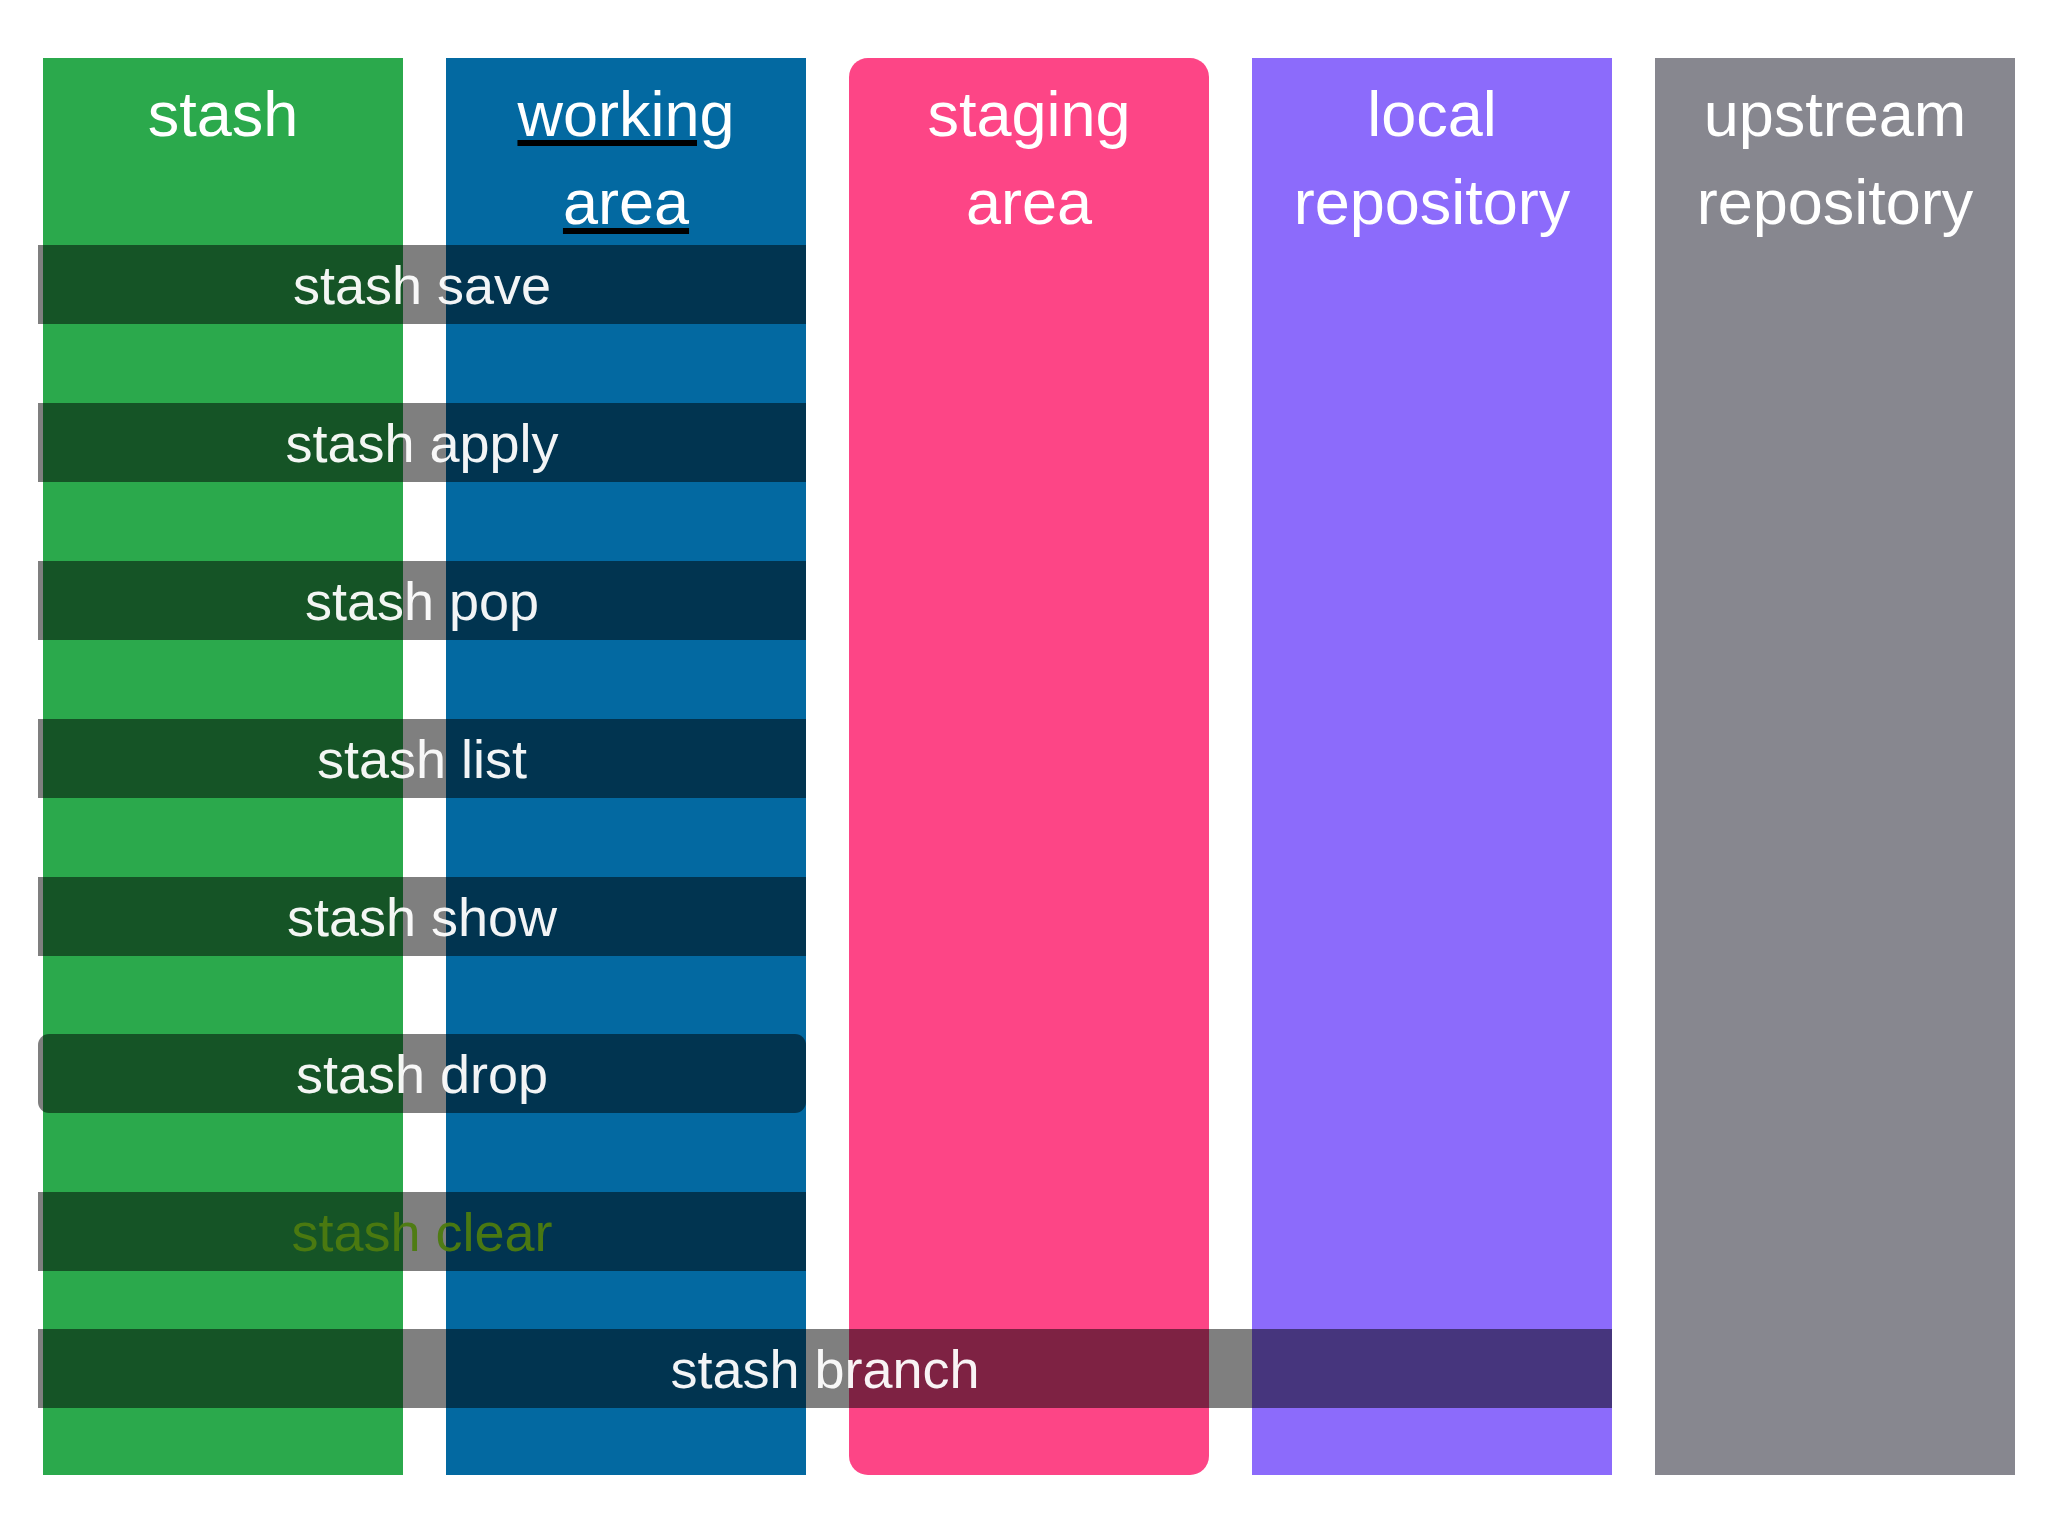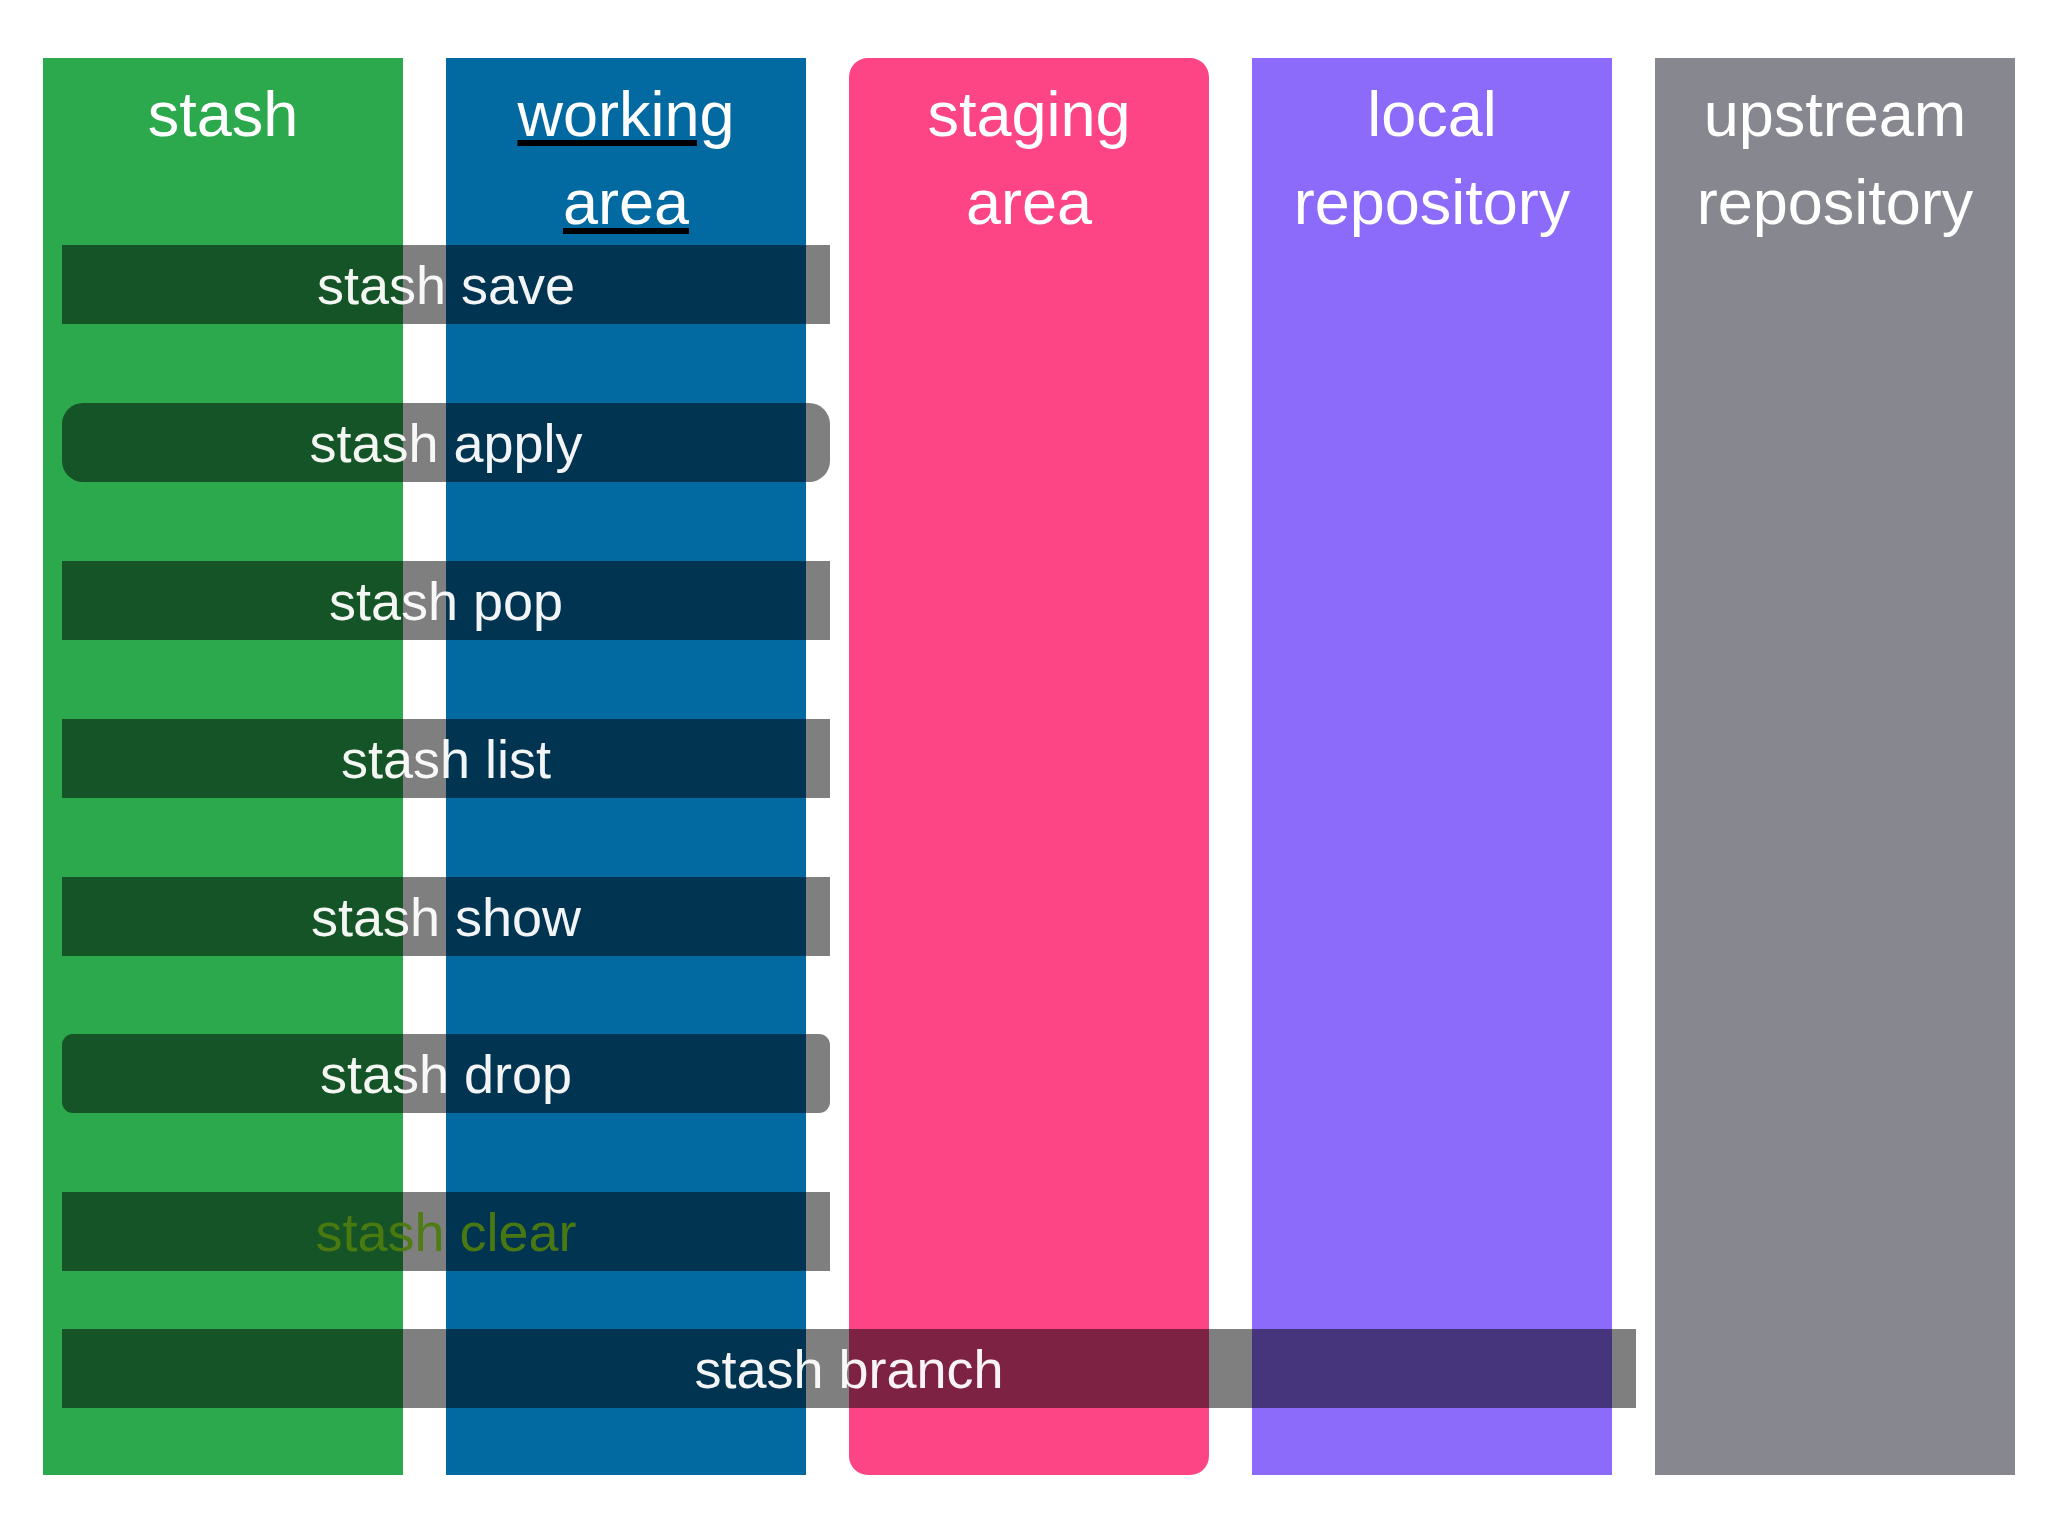--- a/index.html
+++ b/index.html
@@ -36,21 +36,20 @@
     line-height: 88px;
     font-weight: 300;
   }
   .command-bar {
     position: absolute;
     left: 38px;
     height: 79px;
     display: flex;
     align-items: center;
     justify-content: center;
-    margin-left: 24px;
   }
   .command-label {
     font-size: 54px;
     font-weight: 300;
     opacity: 0.95;
     white-space: nowrap;
   }
 </style>
 </head>
 <body style="background: rgb(255, 255, 255);">
@@ -81,21 +80,21 @@
     </div>
     <div class="column" style="left: 1655px; background: rgb(135, 135, 143);">
       <div class="column-header">
         <div>upstream</div>
         <div>repository</div>
       </div>
     </div>
     <div class="command-bar" style="top: 245px; width: 768px; background: rgba(0, 0, 0, 0.5);">
       <span class="command-label" style="color: rgb(255, 255, 255);">stash save</span>
     </div>
-    <div class="command-bar" style="top: 403px; width: 768px; background: rgba(0, 0, 0, 0.5); border-radius: 21px;">
+    <div class="command-bar" style="top: 403px; width: 768px; background: rgba(0, 0, 0, 0.5);">
       <span class="command-label" style="color: rgb(255, 255, 255);">stash apply</span>
     </div>
     <div class="command-bar" style="top: 561px; width: 768px; background: rgba(0, 0, 0, 0.5);">
       <span class="command-label" style="color: rgb(255, 255, 255);">stash pop</span>
     </div>
     <div class="command-bar" style="top: 719px; width: 768px; background: rgba(0, 0, 0, 0.5);">
       <span class="command-label" style="color: rgb(255, 255, 255);">stash list</span>
     </div>
     <div class="command-bar" style="top: 877px; width: 768px; background: rgba(0, 0, 0, 0.5);">
       <span class="command-label" style="color: rgb(255, 255, 255);">stash show</span>

